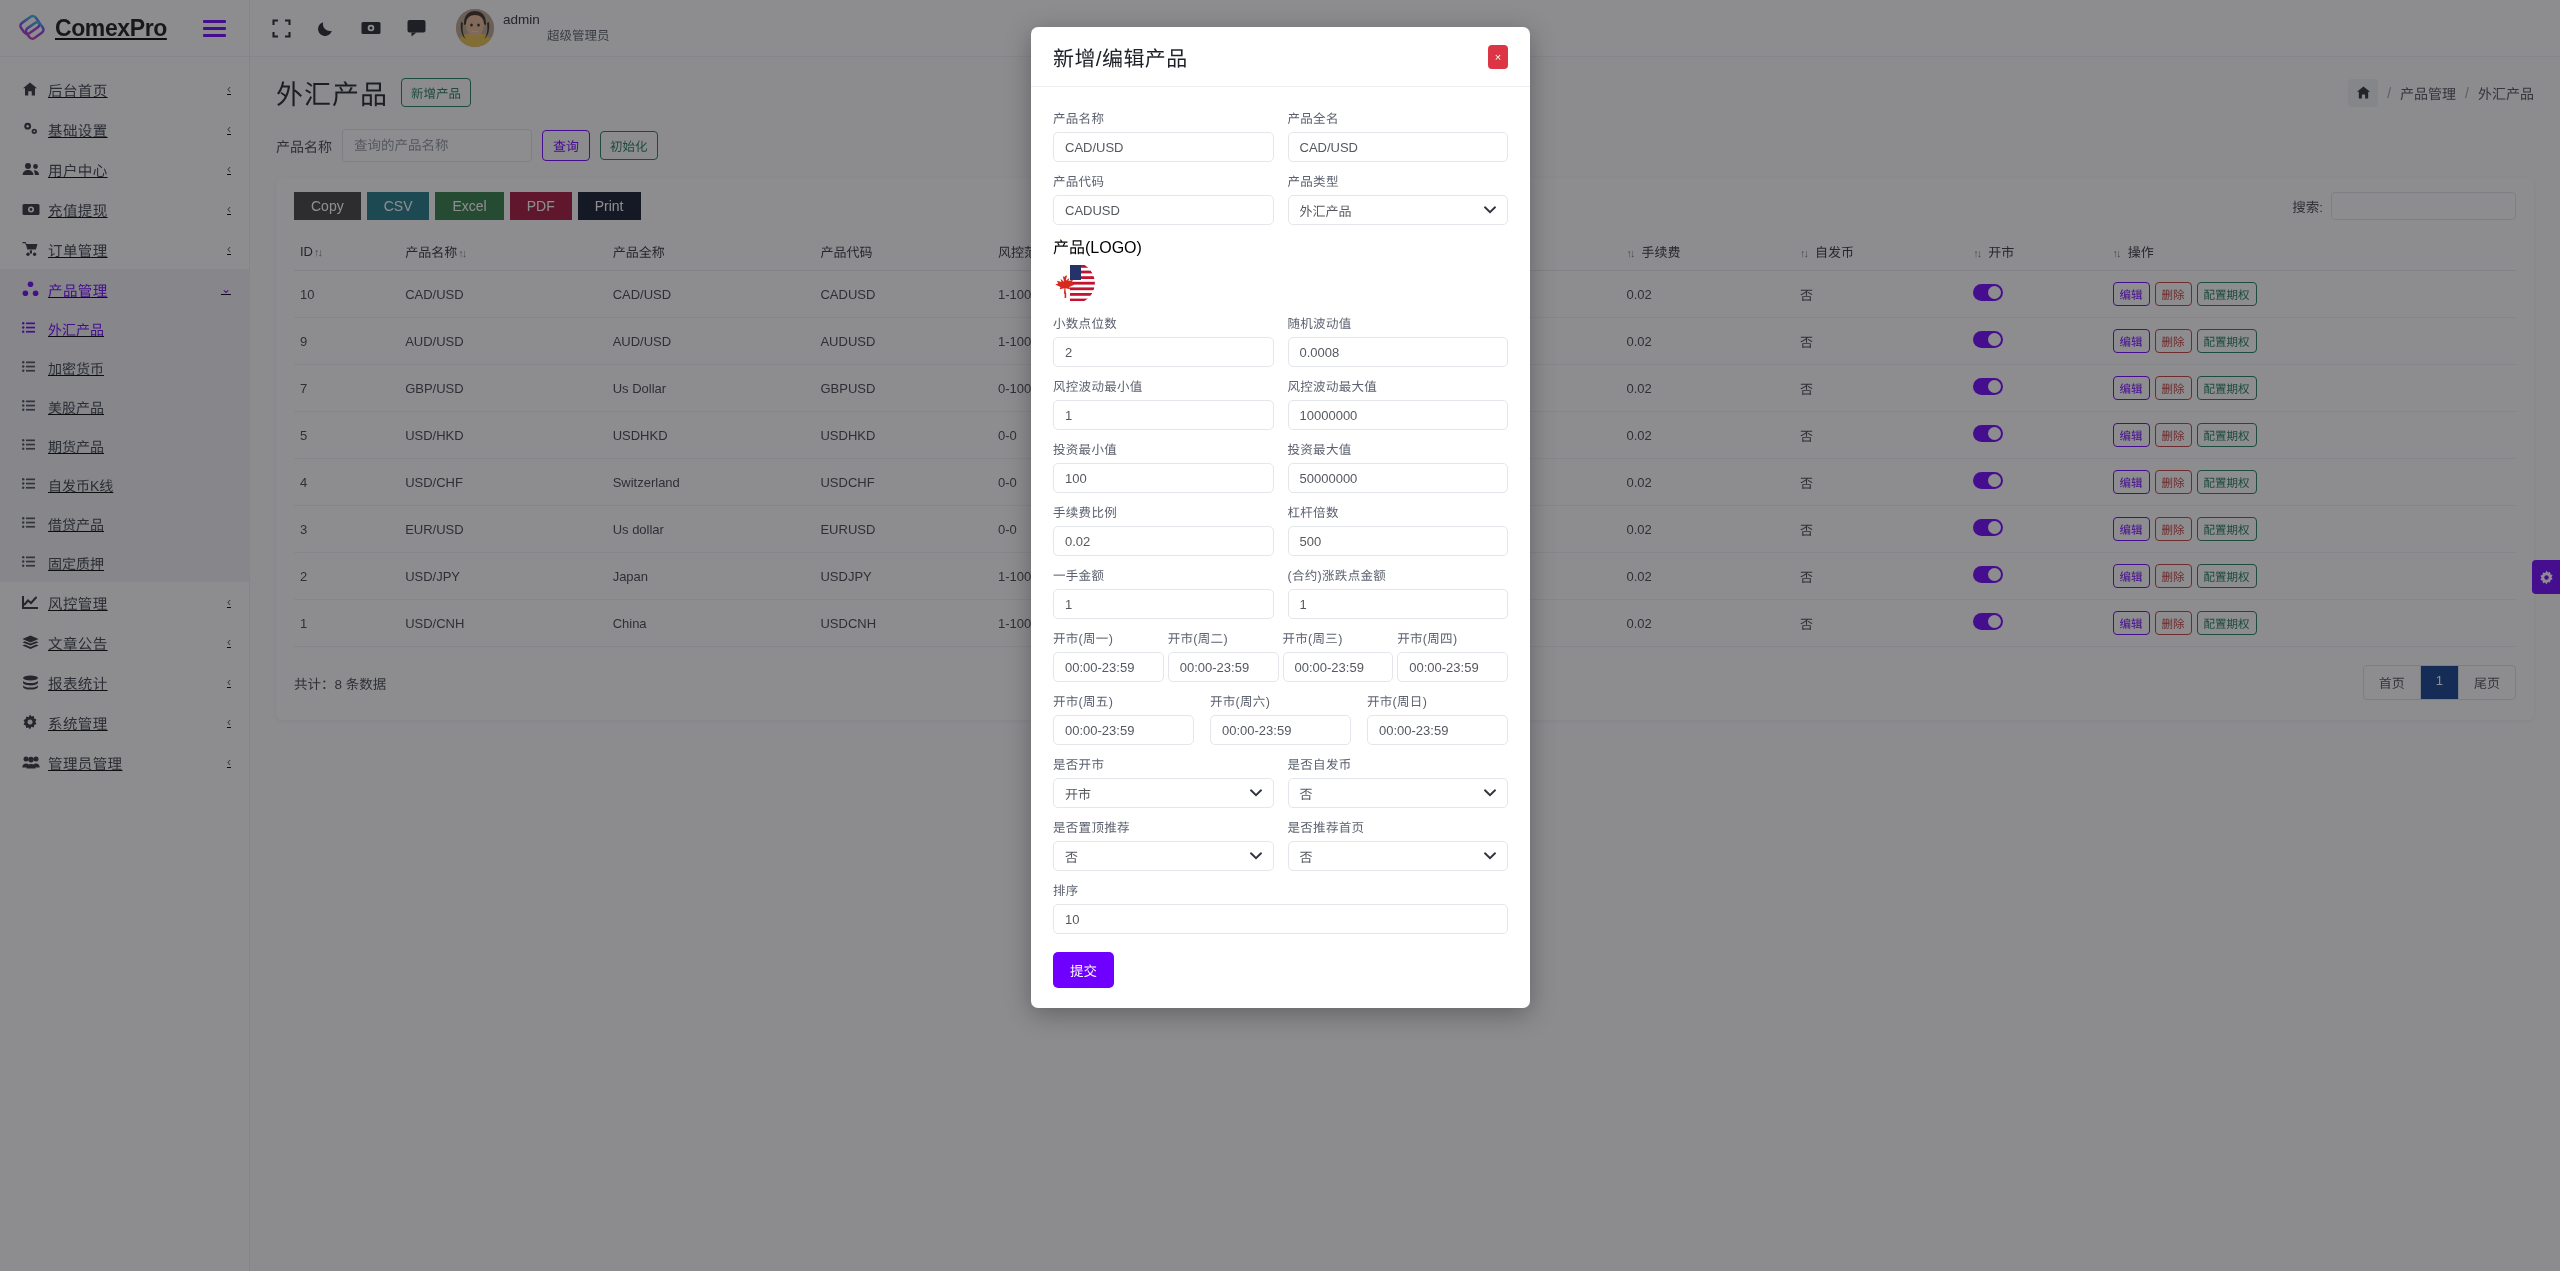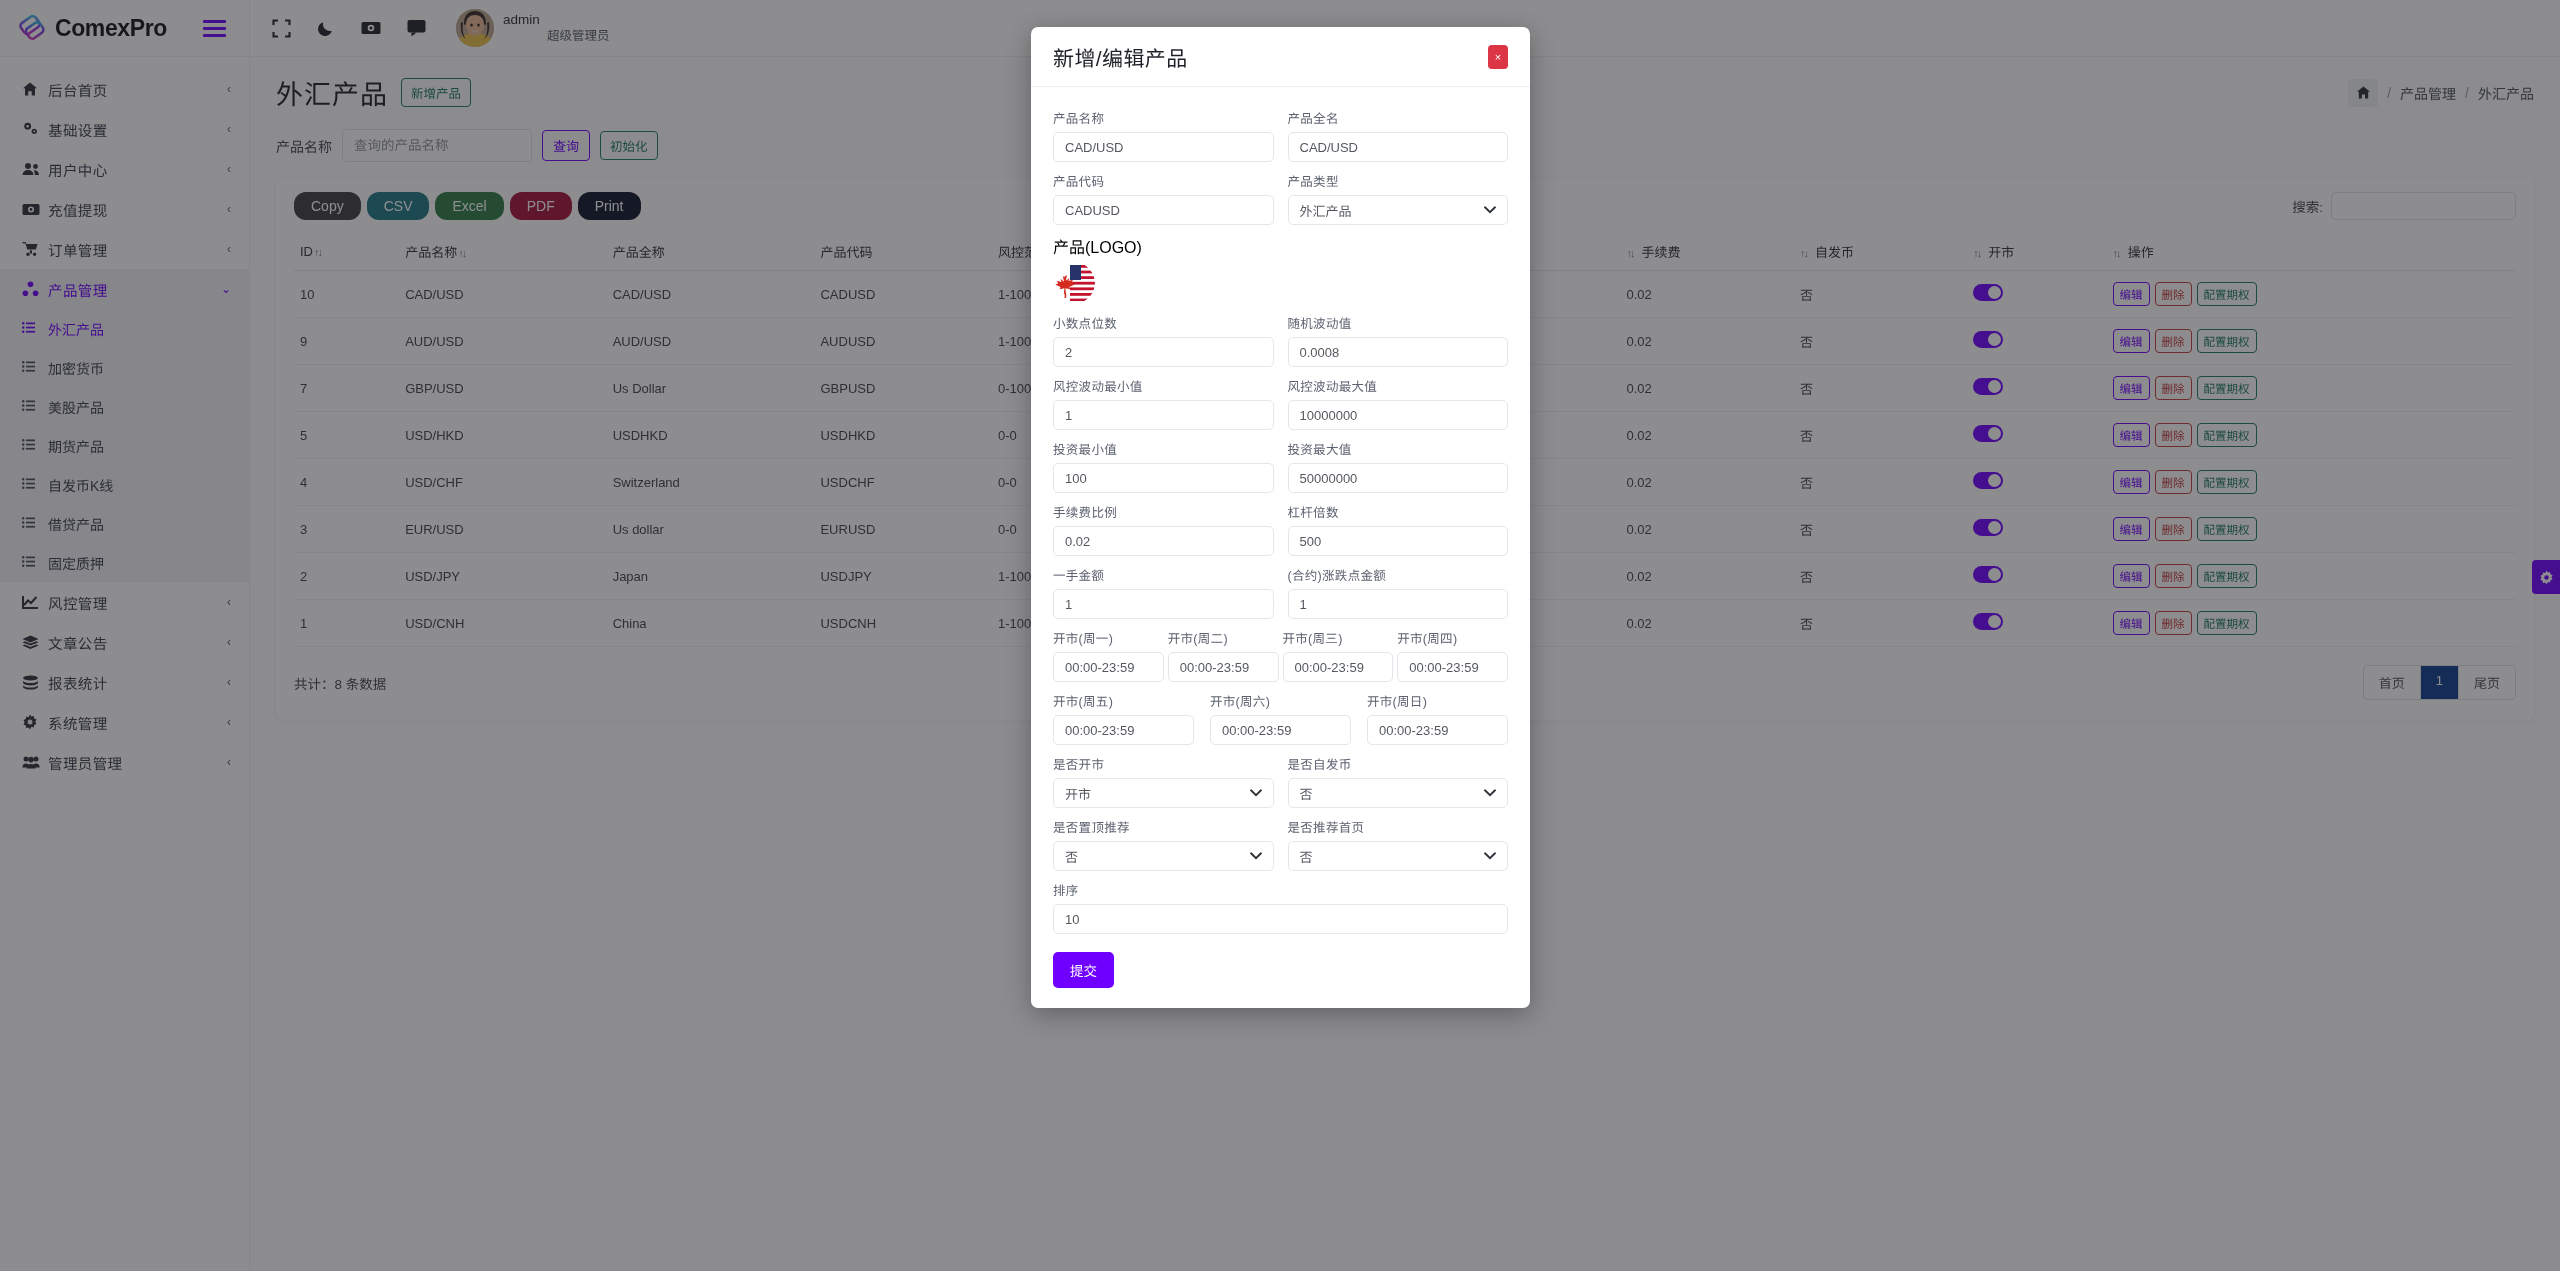--- a/index.html
+++ b/index.html
@@ -10,21 +10,21 @@
     background: #f3f4f6; overflow: hidden;
   }
   .app { position: relative; width: 2560px; height: 1271px; }
 
   
   .page-root { position: absolute; inset: 0; display: flex; background: #fdfdff; }
 
   
   .sidebar {
     width: 250px; flex: 0 0 250px; background: #ffffff; height: 1271px;
-    border-right: 1px solid #eceef3; display: flex; flex-direction: column;
+    border-right: 1px solid #eceef3; display: flex; flex-direction: column; text-decoration: underline;
   }
   .brand-row {
     height: 57px; display: flex; align-items: center; justify-content: space-between;
     padding: 0 20px 0 18px; border-bottom: 1px solid #eef0f4;
   }
   .brand { display: flex; align-items: center; gap: 7px; }
   .brand-mark { width: 30px; height: 30px; }
   .brand-text { font-size: 23px; font-weight: bold; color: #141416; letter-spacing: -0.4px; }
   .hamburger { display: flex; flex-direction: column; gap: 4px; cursor: pointer; padding: 3px; }
   .hamburger span { display: block; width: 23px; height: 3px; background: #6f00ff; border-radius: 1px; }
@@ -96,21 +96,21 @@
     border-radius: 4px; padding: 5px 10px; font-size: 13px; cursor: pointer; font-family: inherit;
   }
 
   .card {
     margin-top: 16px; background: #fff; border-radius: 6px;
     box-shadow: 0 1px 4px rgba(30,35,50,0.07); padding: 14px 18px 20px 18px;
   }
   .table-tools { display: flex; align-items: center; justify-content: space-between; }
   .export-btns { display: flex; gap: 6px; }
   .ebtn {
-    border: none; color: #fff; border-radius: 12px; padding: 6px 17px;
+    border: none; color: #fff; border-radius: 0; padding: 6px 17px;
     font-size: 14px; cursor: pointer; font-family: inherit;
   }
   .search-box { display: flex; align-items: center; gap: 8px; }
   .search-box label { font-size: 13.5px; color: #42464f; }
   .search-box input {
     width: 185px; height: 28px; border: 1px solid #dfe2e8; border-radius: 4px;
     padding: 0 8px; font-family: inherit; outline: none;
   }
 
   table.data { width: 100%; border-collapse: collapse; margin-top: 13px; }

